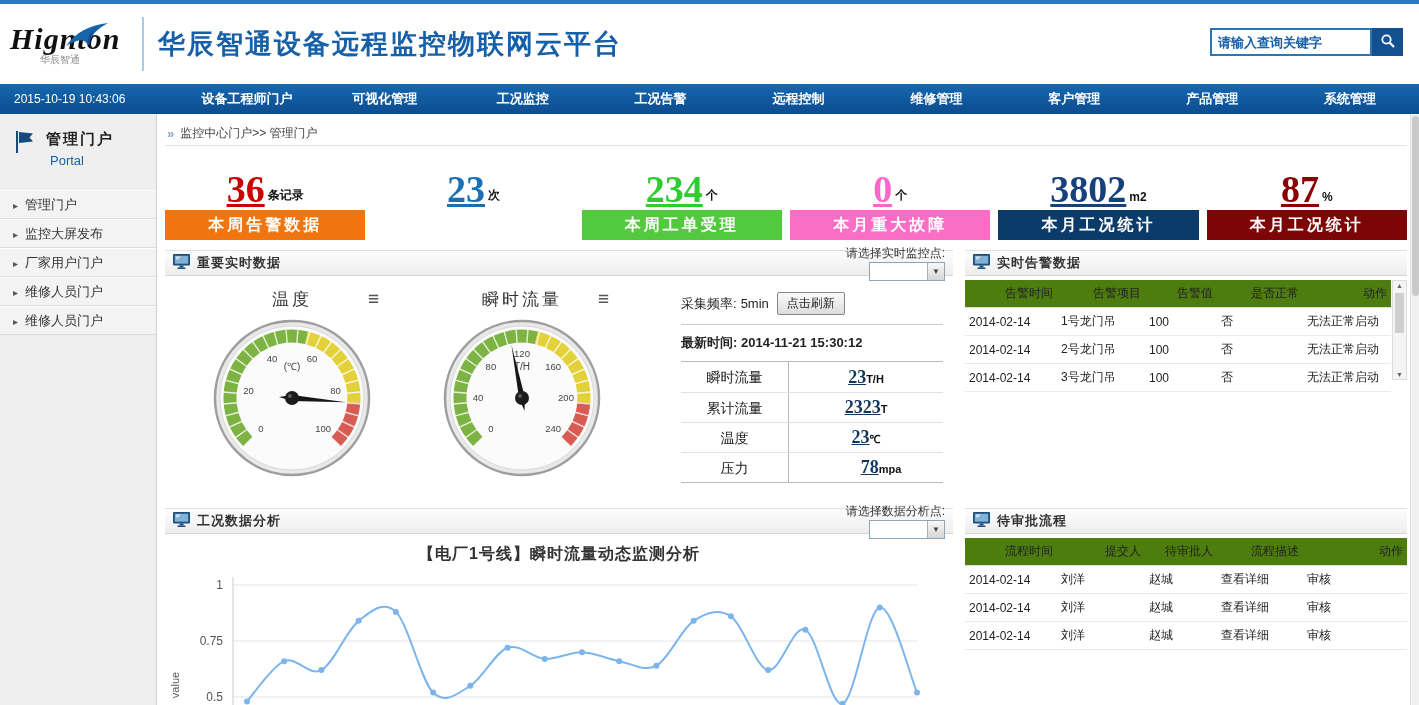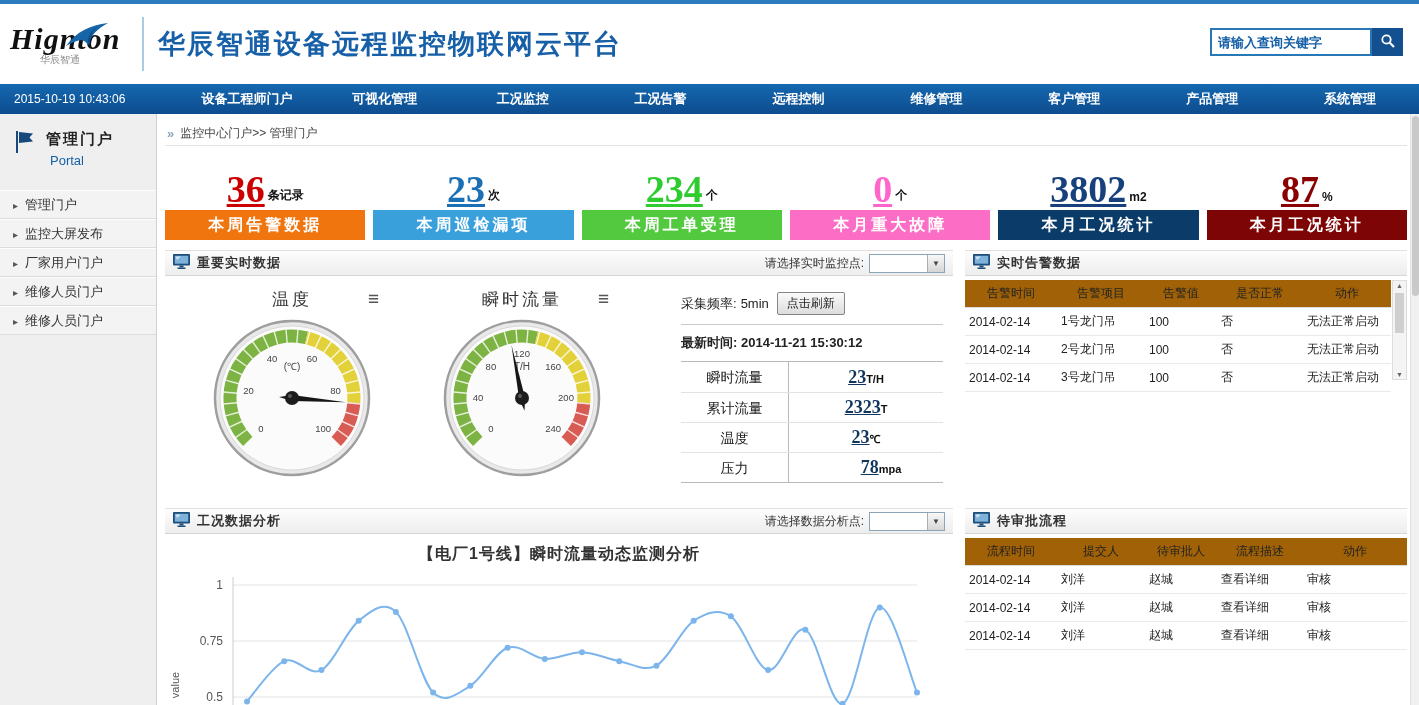--- a/index.html
+++ b/index.html
@@ -57,21 +57,21 @@
   .stat-bar { height:30px; line-height:30px; color:#fff; font-size:16px; font-weight:bold; letter-spacing:3px; }
 
   
   .columns { display:flex; gap:12px; }
   .left-col { width:788px; }
   .right-col { flex:1; min-width:0; }
 
   .section-head { height:26px; background:linear-gradient(#fdfdfd,#ededed); border-top:1px solid #e0e0e0;
                   border-bottom:1px solid #d6d6d6; display:flex; align-items:center; padding:0 8px; }
   .section-title { font-size:13px; font-weight:bold; color:#333; margin-left:7px; letter-spacing:1px; }
-  .section-right { margin-left:auto; display:flex; align-items:center; font-size:12px; color:#333; }
+  .section-right { margin-left:auto; display:flex; align-items:flex-end; font-size:12px; color:#333;flex-direction:column; }
   .select { width:76px; height:19px; border:1px solid #8aa4b8; background:#fff; display:inline-flex; margin-left:5px; cursor:pointer; }
   .select-value { flex:1; font-size:11px; padding:2px 3px; }
   .select-btn { width:17px; background:linear-gradient(#f8f8f8,#d6d6d6); border-left:1px solid #adadad;
                 font-size:8px; color:#444; display:flex; align-items:center; justify-content:center; }
 
   
   .realtime-body { height:232px; position:relative; }
   .gauge-block { position:absolute; top:10px; width:230px; text-align:center; }
   .gauge-block.g0 { left:12px; }
   .gauge-block.g1 { left:242px; }
@@ -97,21 +97,21 @@
   .reading-unit { font-size:11px; color:#111; font-family:"Liberation Sans", sans-serif; }
 
   
   .chart-title { text-align:center; font-size:16px; color:#333; margin:10px 0 0; font-weight:bold; letter-spacing:1px; }
 
   
   .table-body { position:relative; padding-top:4px; }
   .alarm-wrap { height:232px; }
   .data-table { width:calc(100% - 16px); border-collapse:collapse; font-size:12px; table-layout:fixed; }
   .data-table.full { width:100%; }
-  .data-table th { background:#a16207; font-weight:normal; color:#222; text-align:center;
+  .data-table th { background:#4d7c0f; font-weight:normal; color:#222; text-align:right;
                    padding:5px 4px; border-bottom:1px solid #dcdcdc; }
   .data-table td { padding:5px 4px; border-bottom:1px solid #e9e9e9; color:#222;
                    white-space:nowrap; overflow:hidden; }
   .data-table th:nth-child(1){ width:92px; } .data-table th:nth-child(2){ width:88px; }
   .data-table th:nth-child(3){ width:72px; } .data-table th:nth-child(4){ width:86px; }
   .mini-scroll { position:absolute; right:0; top:4px; width:15px; height:100px; background:#f4f4f4;
                  border:1px solid #ddd; font-size:7px; color:#666; text-align:center; }
   .mini-scroll .arr-up { position:absolute; top:1px; left:0; right:0; }
   .mini-scroll .arr-dn { position:absolute; bottom:1px; left:0; right:0; }
   .mini-scroll .thumb { position:absolute; top:12px; left:2px; width:9px; height:40px; background:#cfcfcf; }
@@ -203,21 +203,20 @@
             <span class="stat-value" style="color: rgb(204, 0, 0);">36</span>
             <span class="stat-unit">条记录</span>
           </div>
           <div class="stat-bar" style="background: rgb(240, 117, 15);">本周告警数据</div>
         </div>
         <div class="stat-card">
           <div class="stat-top">
             <span class="stat-value" style="color: rgb(26, 111, 181);">23</span>
             <span class="stat-unit">次</span>
           </div>
-          <div class="stat-bar" style="background: rgb(58, 160, 220);">本周巡检漏项</div>
         </div>
         <div class="stat-card">
           <div class="stat-top">
             <span class="stat-value" style="color: rgb(46, 204, 46);">234</span>
             <span class="stat-unit">个</span>
           </div>
           <div class="stat-bar" style="background: rgb(82, 201, 63);">本周工单受理</div>
         </div>
         <div class="stat-card">
           <div class="stat-top">

